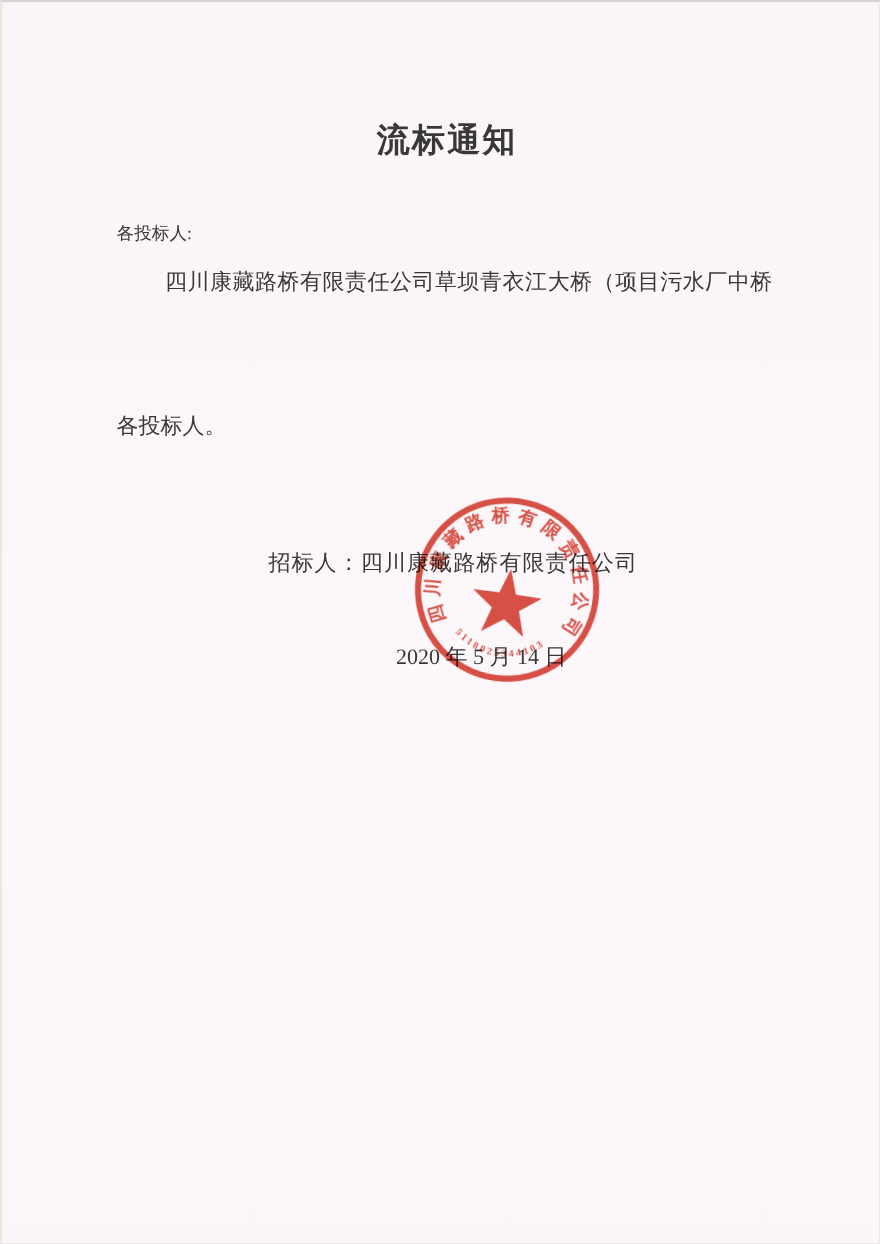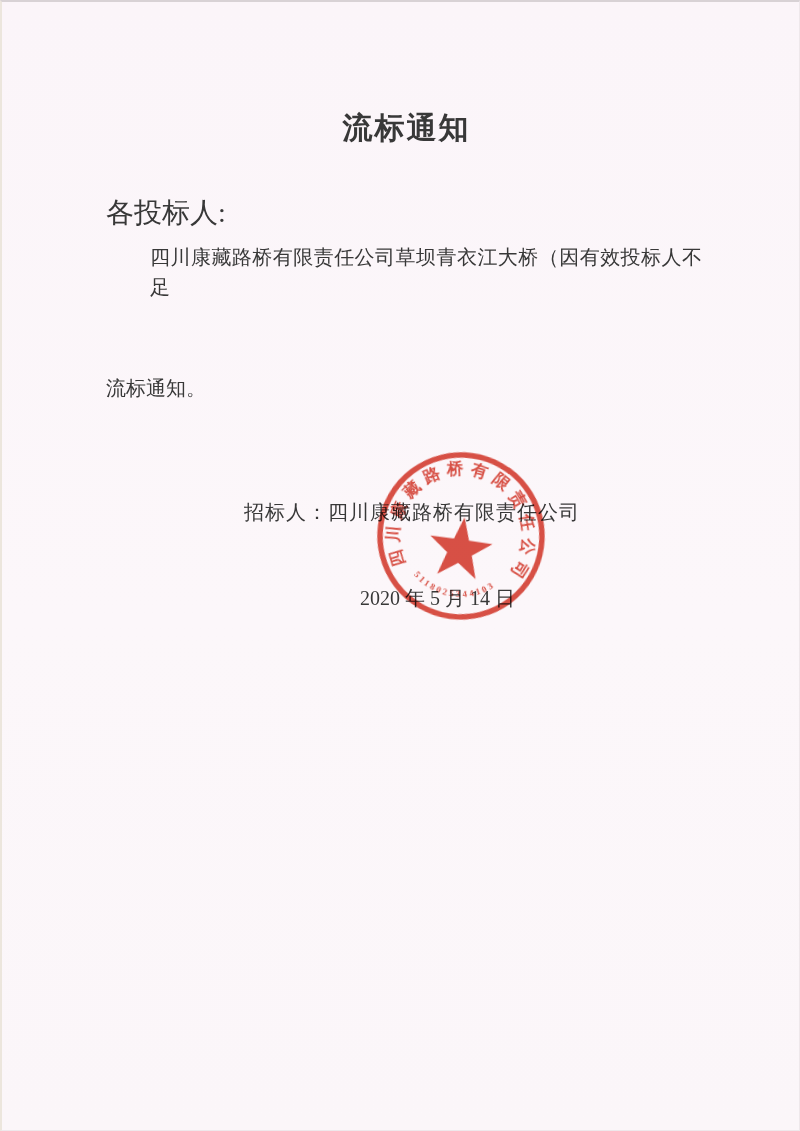--- a/index.html
+++ b/index.html
@@ -31,21 +31,21 @@
     text-align: center;
     font-size: 30px;
     line-height: 36px;
     font-weight: bold;
     letter-spacing: 2px;
   }
   .salutation {
     position: absolute;
     left: 104px;
     top: 196px;
-    font-size: 28px;
+    font-size: 16px;
     line-height: 30px;
   }
   .bline {
     position: absolute;
     font-size: 20px;
     line-height: 30px;
     white-space: normal;
   }
   .jst {
     text-align: justify;
@@ -90,22 +90,22 @@
 </style>
 </head>
 <body>
 
 <div class="page">
 
   <div class="doc-title">流标通知</div>
 
   <div class="salutation">各投标人:</div>
 
-  <div class="bline bline-1 jst">四川康藏路桥有限责任公司草坝青衣江大桥（因有效投标人不足</div>
-  <div class="bline bline-4">流标通知。</div>
+  <div class="bline bline-1 jst">四川康藏路桥有限责任公司草坝青衣江大桥（项目污水厂中桥</div>
+  <div class="bline bline-4">各投标人。</div>
 
   <div class="signature">招标人：四川康藏路桥有限责任公司</div>
 
   <div class="date-line">2020 年 5 月 14 日</div>
 
   <div class="seal">
     <svg viewBox="0 0 200 200" xmlns="http://www.w3.org/2000/svg">
       <defs>
         <path id="sealTopArc" d="M 50.5,137.3 A 62 62 0 1 1 149.5,137.3" fill="none"></path>
         <path id="sealBottomArc" d="M 48.8,133.2 A 61 61 0 0 0 151.2,133.2" fill="none"></path>

